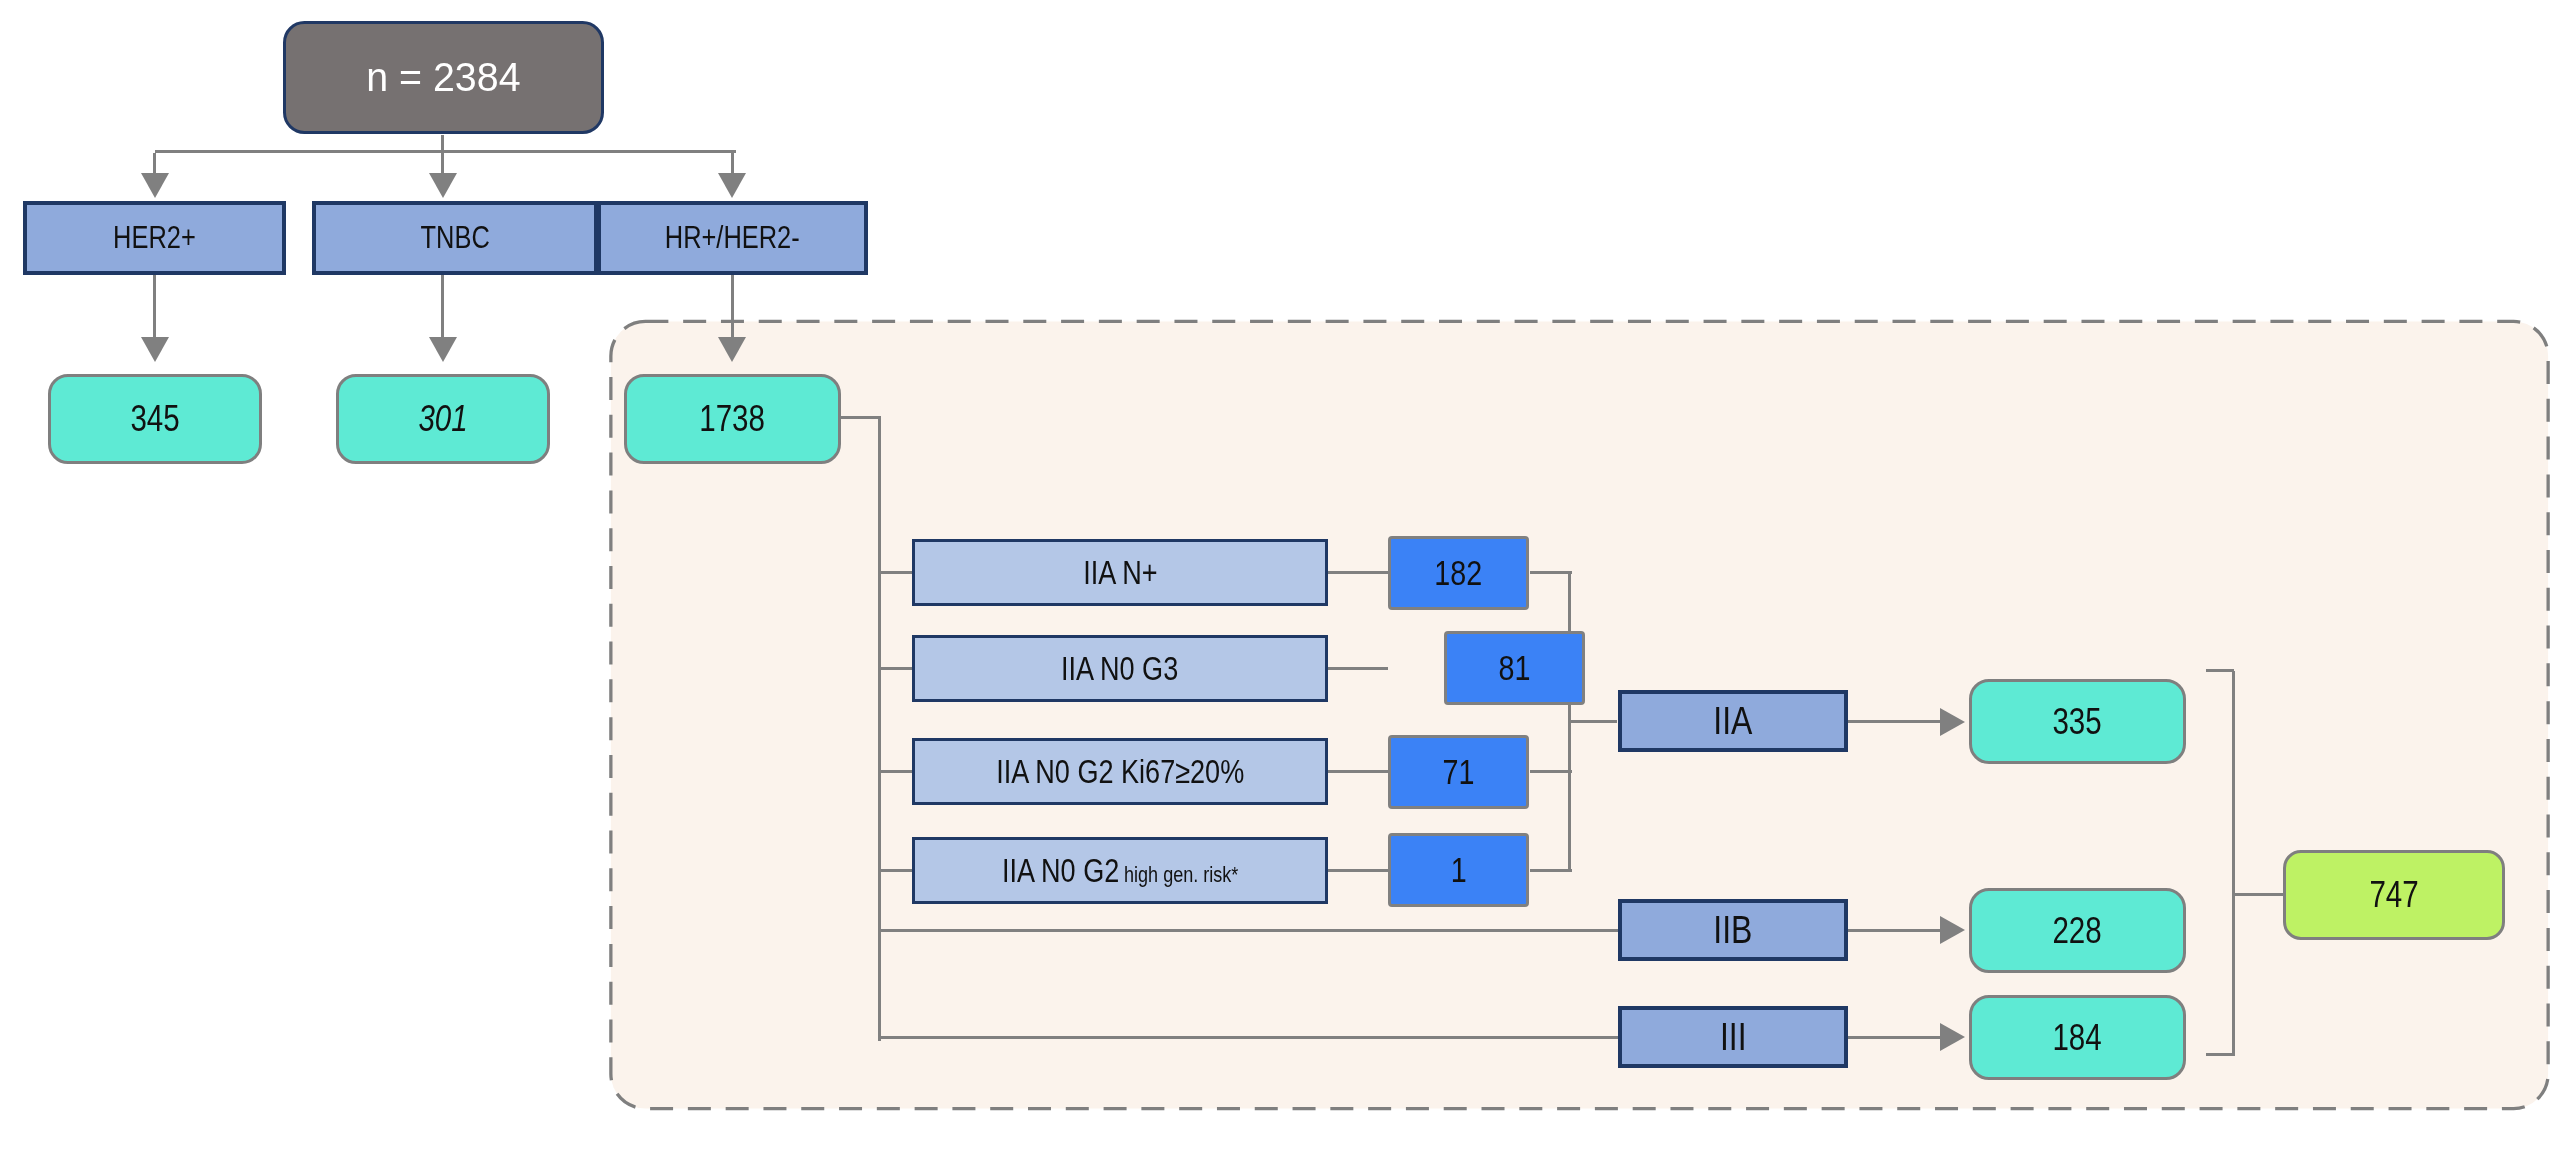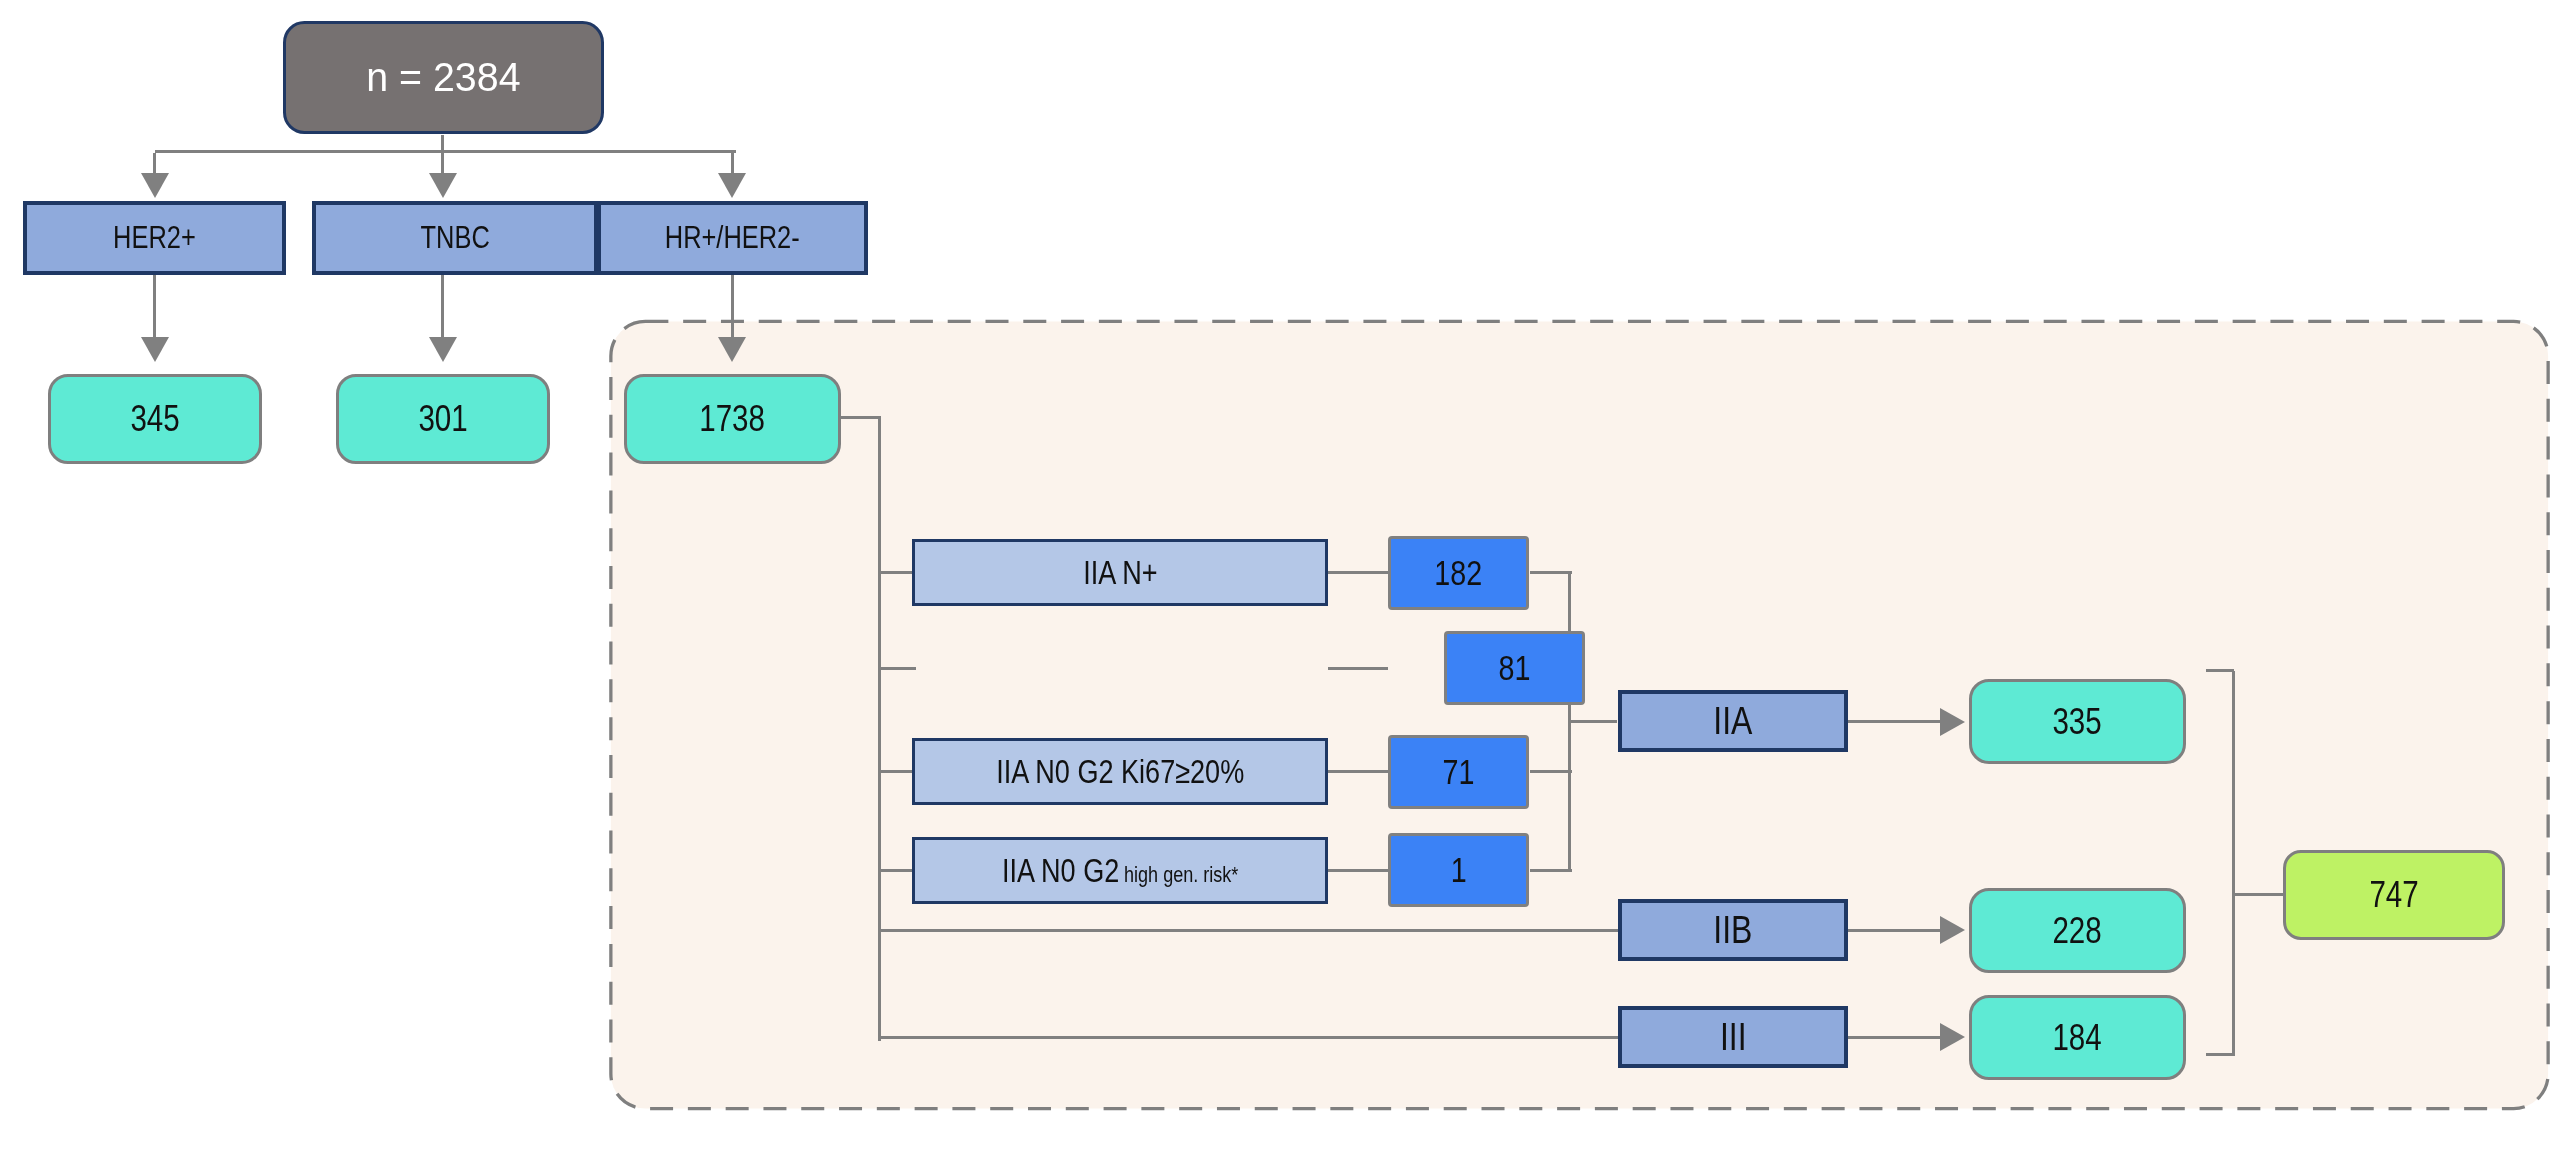--- a/index.html
+++ b/index.html
@@ -91,29 +91,32 @@
   <div class="bx blue1" style="left:312px;top:201px;width:286px;height:74px;">
     <span class="lbl">TNBC</span>
   </div>
   <div class="bx blue1" style="left:597px;top:201px;width:271px;height:74px;">
     <span class="lbl">HR+/HER2-</span>
   </div>
 
   <div class="bx gry" style="left:48px;top:374px;width:214px;height:90px;">
     <span class="lbl">345</span>
   </div>
-  <div class="bx gry" style="left:336px;top:374px;width:214px;height:90px;">
+  <div class="bx gry" style="left:336px;top:374px;width:214px;height:90px;font-style:italic;">
     <span class="lbl">301</span>
   </div>
   <div class="bx gry" style="left:624px;top:374px;width:217px;height:90px;">
     <span class="lbl">1738</span>
   </div>
 
   <div class="bx blue2" style="left:912px;top:539px;width:416px;height:67px;">
     <span class="lbl">IIA N+</span>
+  </div>
+  <div class="bx blue2" style="left:912px;top:635px;width:416px;height:67px;">
+    <span class="lbl">IIA N0 G3</span>
   </div>
   <div class="bx blue2" style="left:912px;top:738px;width:416px;height:67px;">
     <span class="lbl">IIA N0 G2 Ki67≥20%</span>
   </div>
   <div class="bx blue2" style="left:912px;top:837px;width:416px;height:67px;">
     <span class="lbl">
       <span>IIA N0 G2</span><span class="small-sub">high gen. risk*</span>
     </span>
   </div>
 

